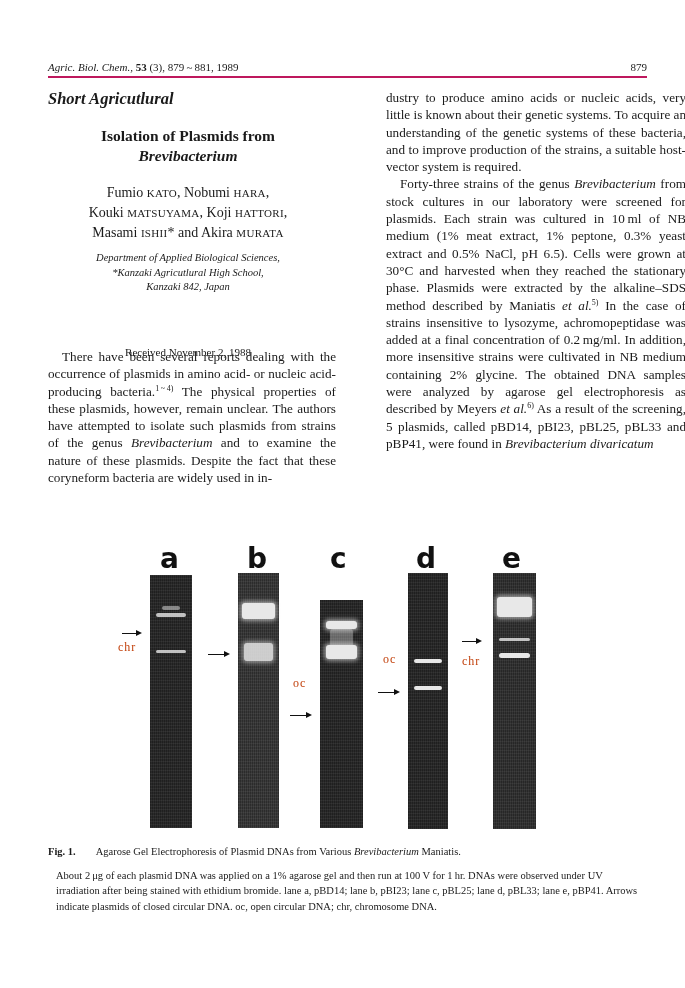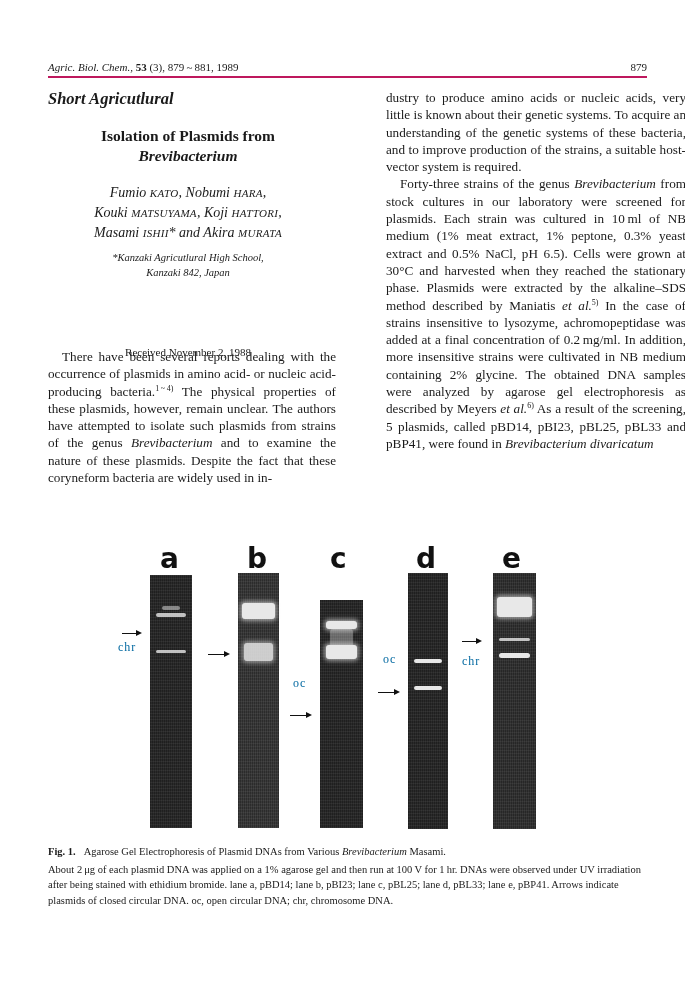--- a/index.html
+++ b/index.html
@@ -18,21 +18,21 @@
     position: absolute; left: 48px; top: 89px;
     font-size: 16.5px; font-weight: bold; font-style: italic;
   }
   .title-block {
     position: absolute; left: 48px; top: 126px; width: 280px; text-align: center;
     font-size: 15.5px; font-weight: bold; line-height: 20px;
   }
   .title-block .genus { font-style: italic; }
   .authors {
     position: absolute; left: 48px; top: 183px; width: 280px; text-align: center;
-    font-size: 14px; line-height: 19px; font-style: italic;
+    font-size: 14px; line-height: 19px;
   }
   .sc { font-size: 11px; letter-spacing: 0.3px; }
   .affil {
     position: absolute; left: 48px; top: 251px; width: 280px; text-align: center;
     font-size: 10.5px; line-height: 14.5px; font-style: italic;
   }
   .received {
     position: absolute; left: 48px; top: 314px; width: 280px; text-align: center;
     font-size: 11px;
     margin-top: 32px;
@@ -55,36 +55,36 @@
   }
   .lane {
     position: absolute; background: #2a2a2a;
     background-image:
       repeating-linear-gradient(0deg, rgba(255,255,255,0.05) 0 1px, transparent 1px 3px),
       repeating-linear-gradient(90deg, rgba(0,0,0,0.25) 0 1px, transparent 1px 2px);
   }
   .band { position: absolute; left: 6px; right: 6px; background: #e8e8e8; border-radius: 3px; }
   .band.soft { box-shadow: 0 0 4px 2px rgba(230,230,230,0.6); }
   .fig-label {
-    position: absolute; font-size: 12px; letter-spacing: 1px; color: #0369a1;
+    position: absolute; font-size: 12px; letter-spacing: 1px; color: #c2410c;
     font-family: "Liberation Serif", serif;
   }
   .arrow { position: absolute; height: 1px; background: #111; }
   .arrow::after {
     content: ""; position: absolute; right: -2px; top: -3px;
     border-left: 6px solid #111; border-top: 3.5px solid transparent; border-bottom: 3.5px solid transparent;
   }
   .caption {
     position: absolute; left: 48px; top: 844px; width: 600px;
     font-size: 10.5px; line-height: 15.5px;
   }
   .caption .fig-title { margin: 0 0 2px 0; }
-  .caption .fig-num { font-weight: bold; margin-right: 8px; }
+  .caption .fig-num { font-weight: bold; margin-right: 20px; }
   .caption i { font-style: italic; }
-  .caption p { margin: 0; }
+  .caption p { margin: 8px; }
 </style>
 </head>
 <body>
 
 <div class="running-head">
   <span class="cite"><i>Agric. Biol. Chem.,</i> <b>53</b> <span>(3), 879 ~ 881, 1989</span></span>
   <span class="page-num">879</span>
 </div>
 
 <div class="section-label">Short Agricutlural</div>
@@ -94,20 +94,21 @@
   <div class="genus">Brevibacterium</div>
 </div>
 
 <div class="authors">
   <div><span>Fumio </span><span class="sc" style="text-transform:uppercase">Kato</span><span>, </span><span>Nobumi </span><span class="sc" style="text-transform:uppercase">Hara</span><span>,</span></div>
   <div><span>Kouki </span><span class="sc" style="text-transform:uppercase">Matsuyama</span><span>, </span><span>Koji </span><span class="sc" style="text-transform:uppercase">Hattori</span><span>,</span></div>
   <div><span>Masami </span><span class="sc" style="text-transform:uppercase">Ishii</span><span>*</span><span> and </span><span>Akira </span><span class="sc" style="text-transform:uppercase">Murata</span></div>
 </div>
 
 <div class="affil">
+  <div>Department of Applied Biological Sciences,</div>
   <div>*Kanzaki Agricutlural High School,</div>
   <div>Kanzaki 842, Japan</div>
 </div>
 
 <div class="received">Received November 2, 1988</div>
 
 <div class="col col-left">
   <p class="indent"><span>There have been several reports dealing with the occurrence of plasmids in amino acid- or nucleic acid-producing bacteria.</span><sup>1 ~ 4)</sup><span> The physical properties of these plasmids, however, remain unclear. The authors have attempted to isolate such plasmids from strains of the genus </span><i>Brevibacterium</i><span> and to examine the nature of these plasmids. Despite the fact that these coryneform bacteria are widely used in in-</span></p>
 </div>
 
@@ -156,15 +157,15 @@
   <div class="lane" style="left:393px; top:33px; width:43px; height:256px; background-color:#333">
     <div class="band soft" style="top:24px; height:20px; left:4px; right:4px"></div>
     <div class="band" style="top:65px; height:3px; opacity:0.8"></div>
     <div class="band" style="top:80px; height:5px"></div>
   </div>
   <div class="arrow" style="left:362px; top:101px; width:18px"></div>
   <div class="fig-label" style="left:362px; top:114px">chr</div>
 </div>
 
 <div class="caption">
-  <p class="fig-title"><span class="fig-num">Fig. 1.</span><span>Agarose Gel Electrophoresis of Plasmid DNAs from Various </span><i>Brevibacterium</i><span> Masami.</span></p>
+  <p class="fig-title"><span class="fig-num">Fig. 1.</span><span>Agarose Gel Electrophoresis of Plasmid DNAs from Various </span><i>Brevibacterium</i><span> Maniatis.</span></p>
   <p>About 2 μg of each plasmid DNA was applied on a 1% agarose gel and then run at 100 V for 1 hr. DNAs were observed under UV irradiation after being stained with ethidium bromide. lane a, pBD14; lane b, pBI23; lane c, pBL25; lane d, pBL33; lane e, pBP41. Arrows indicate plasmids of closed circular DNA. oc, open circular DNA; chr, chromosome DNA.</p>
 </div>
 
 </body></html>

